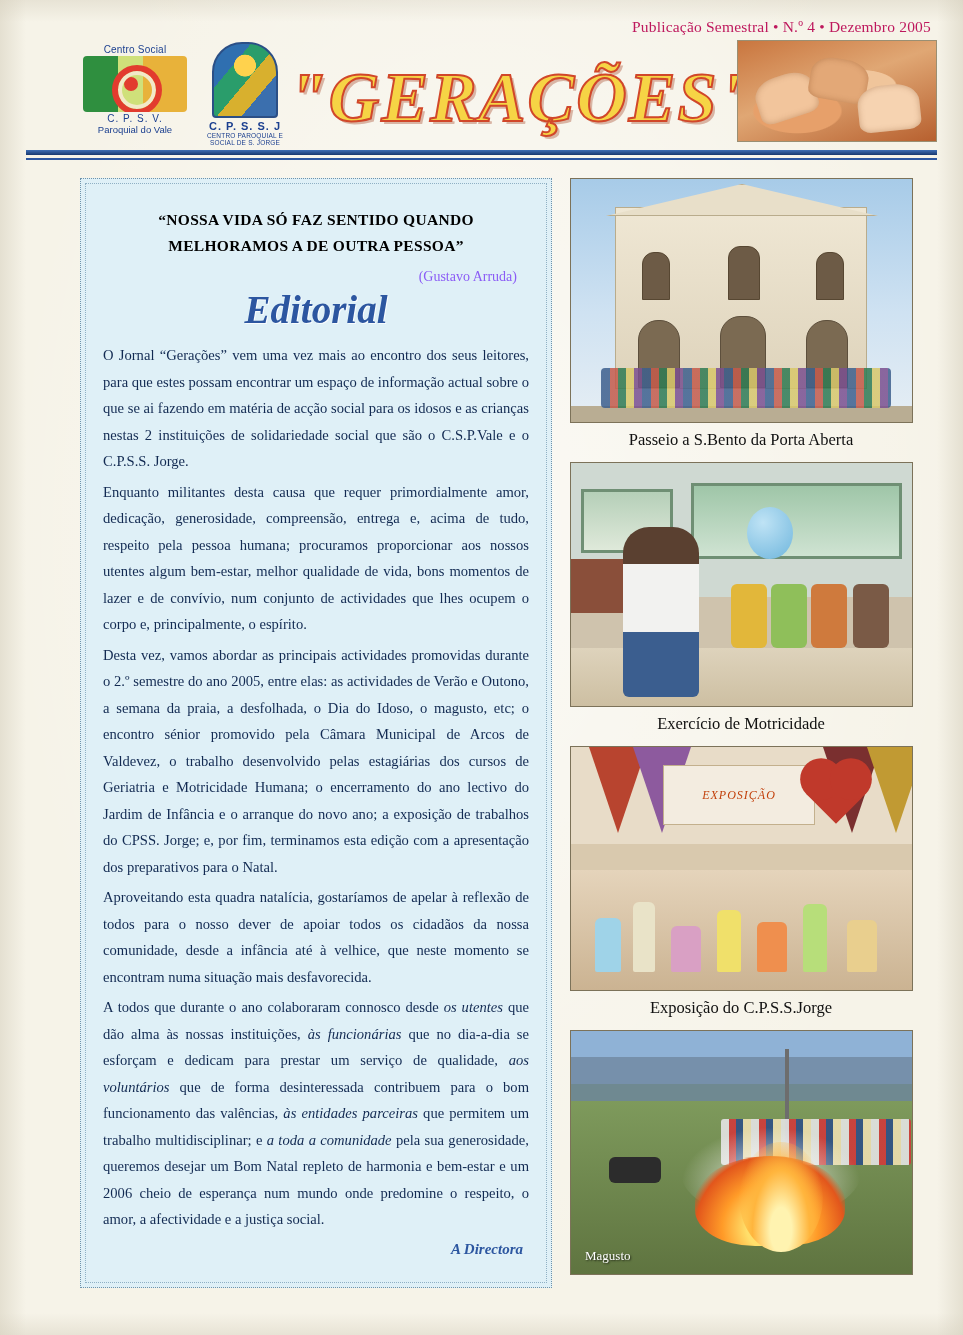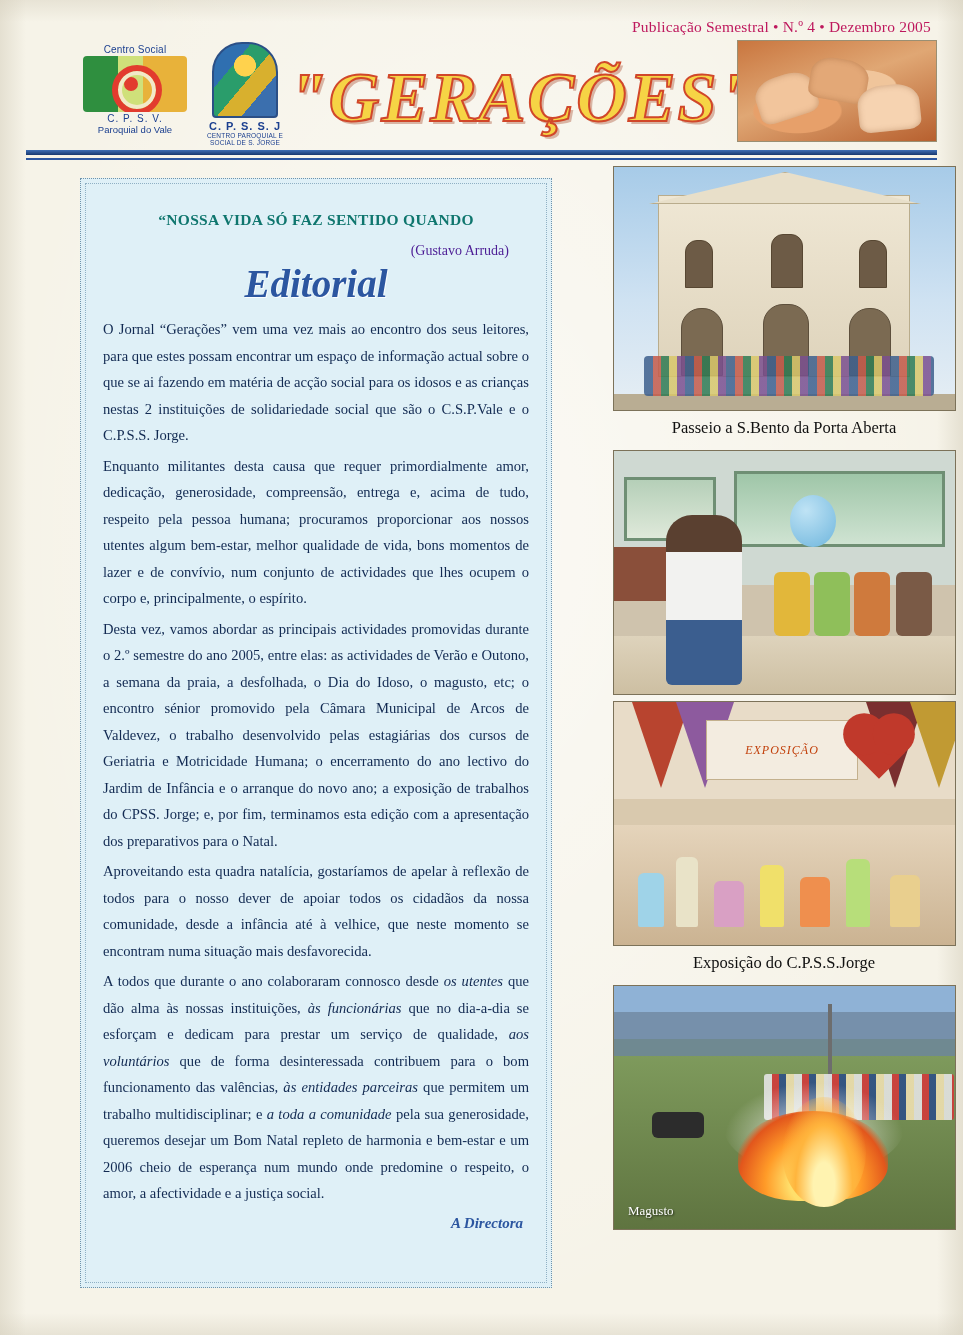--- a/index.html
+++ b/index.html
@@ -122,25 +122,25 @@
     background:#dff0f7;
     border:1px dotted #6f93ab;
     box-sizing:border-box;
     padding:16px 22px 10px 22px;
   }
   .editorial:before{
     content:"";position:absolute;inset:4px;border:1px dotted #8fb0c4;pointer-events:none;
   }
   .quote{
     text-align:center;font-variant:small-caps;font-weight:bold;
-    font-size:15.5px;color:#0f766e;letter-spacing:.3px;line-height:26px;
+    font-size:15.5px;color:#000000;letter-spacing:.3px;line-height:26px;
     margin:12px 6px 0 6px;
   }
   .quote-author{
-    text-align:right;font-size:14px;color:#4c1d95;margin:10px 20px 0 0;
+    text-align:right;font-size:14px;color:#8b5cf6;margin:10px 12px 0 0;
   }
   .editorial-title{
     font-family:"Liberation Serif", serif;
     font-style:italic;font-weight:bold;
     font-size:39px;color:#2c56a0;
     text-align:center;margin:2px 0 10px 0;
     text-shadow:1px 1px 0 rgba(255,255,255,.8);
   }
   .body-text p{
     margin:0 0 4px 0;
@@ -150,21 +150,21 @@
     font-family:"Liberation Serif", serif;
   }
   .body-text p em{font-style:italic;}
   .signature{
     text-align:right;font-style:italic;font-weight:bold;
     font-size:15px;color:#2c56a0;margin-top:8px;padding-right:6px;
   }
 
   
   .photos{
-    position:absolute;left:570px;top:166px;width:342px;margin-left:43px;
+    position:absolute;left:570px;top:178px;width:342px;
   }
   .photo-block{margin-bottom:6px;}
   .photo{
     width:341px;height:243px;border:1px solid #7c7259;position:relative;overflow:hidden;
   }
   .caption{
     text-align:center;font-size:16.5px;color:#111;margin:7px 0 12px 0;
     font-family:"Liberation Serif", serif;
   }
 
@@ -325,20 +325,21 @@
         <i></i>
     </div>
   </div>
 
   <div class="rule-blue"></div>
   <div class="rule-blue thin"></div>
 
   <div class="editorial">
     <div class="quote">
       <div>“NOSSA VIDA SÓ FAZ SENTIDO QUANDO</div>
+      <div>MELHORAMOS A DE OUTRA PESSOA”</div>
     </div>
     <div class="quote-author">(Gustavo Arruda)</div>
     <div class="editorial-title">Editorial</div>
 
     <div class="body-text">
       <p>O Jornal “Gerações” vem uma vez mais ao encontro dos seus leitores, para que estes possam encontrar um espaço de informação actual sobre o que se ai fazendo em matéria de acção social para os idosos e as crianças nestas 2 instituições de solidariedade social que são o C.S.P.Vale e o C.P.S.S. Jorge.</p>
       <p>Enquanto militantes desta causa que requer primordialmente amor, dedicação, generosidade, compreensão, entrega e, acima de tudo, respeito pela pessoa humana; procuramos proporcionar aos nossos utentes algum bem-estar, melhor qualidade de vida, bons momentos de lazer e de convívio, num conjunto de actividades que lhes ocupem o corpo e, principalmente, o espírito.</p>
       <p>Desta vez, vamos abordar as principais actividades promovidas durante o 2.º semestre do ano 2005, entre elas: as actividades de Verão e Outono, a semana da praia, a desfolhada, o Dia do Idoso, o magusto, etc; o encontro sénior promovido pela Câmara Municipal de Arcos de Valdevez, o trabalho desenvolvido pelas estagiárias dos cursos de Geriatria e Motricidade Humana; o encerramento do ano lectivo do Jardim de Infância e o arranque do novo ano; a exposição de trabalhos do CPSS. Jorge; e, por fim, terminamos esta edição com a apresentação dos preparativos para o Natal.</p>
       <p>Aproveitando esta quadra natalícia, gostaríamos de apelar à reflexão de todos para o nosso dever de apoiar todos os cidadãos da nossa comunidade, desde a infância até à velhice, que neste momento se encontram numa situação mais desfavorecida.</p>
       <p id="final-par"><span>A todos que durante o ano colaboraram connosco desde </span><em>os utentes</em><span> que dão alma às nossas instituições, </span><em>às funcionárias</em><span> que no dia-a-dia se esforçam e dedicam para prestar um serviço de qualidade, </span><em>aos voluntários</em><span> que de forma desinteressada contribuem para o bom funcionamento das valências, </span><em>às entidades parceiras</em><span> que permitem um trabalho multidisciplinar; e </span><em>a toda a comunidade</em><span> pela sua generosidade, queremos desejar um Bom Natal repleto de harmonia e bem-estar e um 2006 cheio de esperança num mundo onde predomine o respeito, o amor, a afectividade e a justiça social.</span></p>
@@ -372,20 +373,21 @@
         <div class="wallwin"></div>
         <div class="counter"></div>
         <div class="floor"></div>
         <div class="balloon"></div>
         <div class="seat s1"></div>
           <div class="seat s2"></div>
           <div class="seat s3"></div>
           <div class="seat s4"></div>
         <div class="person"></div>
       </div>
+      <div class="caption">Exercício de Motricidade</div>
     </div>
 
     <div class="photo-block">
       <div class="photo ph-expo">
         <div class="drape d1"></div>
           <div class="drape d2"></div>
         <div class="drape d3"></div>
           <div class="drape d4"></div>
         <div class="banner">EXPOSIÇÃO</div>
         <div class="heart"></div>

